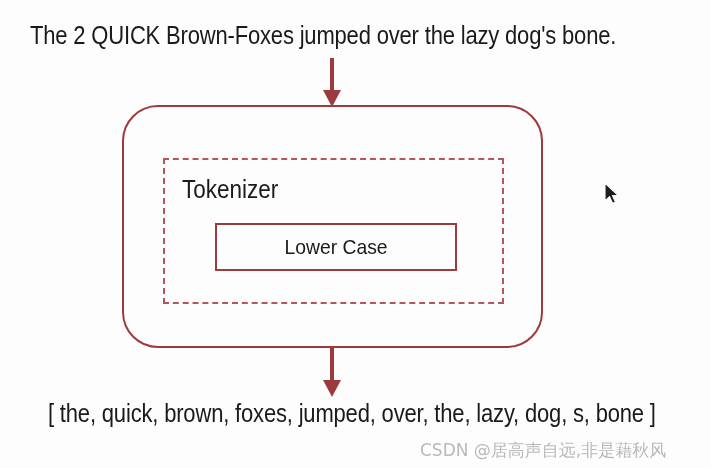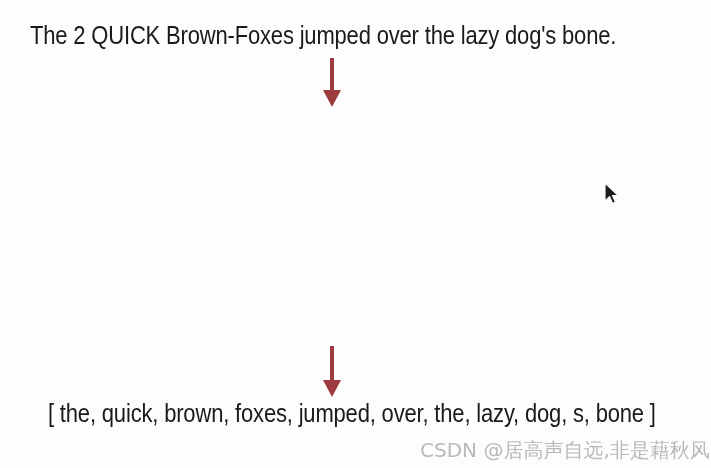--- a/index.html
+++ b/index.html
@@ -140,39 +140,51 @@
     width: 16px;
     height: 24px;
     pointer-events: none;
   }
 
   
   #watermark {
     position: absolute;
     left: 420px;
     top: 441px;
-    font-size: 20px;
+    font-size: 17px;
     line-height: 19px;
     color: #b9b9b9;
     white-space: nowrap;
     font-family: "DejaVu Sans", "Liberation Sans", sans-serif;
   }
 </style>
 </head>
 <body>
 
 <div id="canvas">
 
   <div class="flow-text" id="input-text">The 2 QUICK Brown-Foxes jumped over the lazy dog's bone.</div>
 
   <div class="arrow" id="arrow-in">
     <div class="shaft"></div>
     <div class="head"></div>
   </div>
 
+  <div id="tokenizer-container">
+
+    <div id="tokenizer-group">
+
+      <div id="tokenizer-label">Tokenizer</div>
+
+      <div id="lowercase-box">
+        <span id="lowercase-label">Lower Case</span>
+      </div>
+
+    </div>
+  </div>
 
   <div class="arrow" id="arrow-out">
     <div class="shaft"></div>
     <div class="head"></div>
   </div>
 
   <div class="flow-text" id="output-text">[ the, quick, brown, foxes, jumped, over, the, lazy, dog, s, bone ]</div>
 
   <svg id="mouse-cursor" viewBox="0 0 16 24">
     <polygon points="1,1 1,19 5.6,14.7 8.6,21.4 11.4,20.1 8.5,13.6 14,13.4" fill="#1d1d1d" stroke="#ffffff" stroke-width="1.1" stroke-linejoin="round"></polygon>

